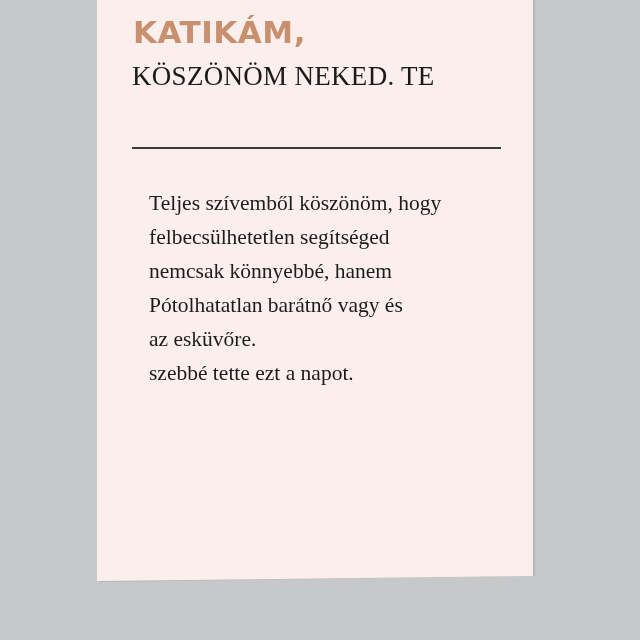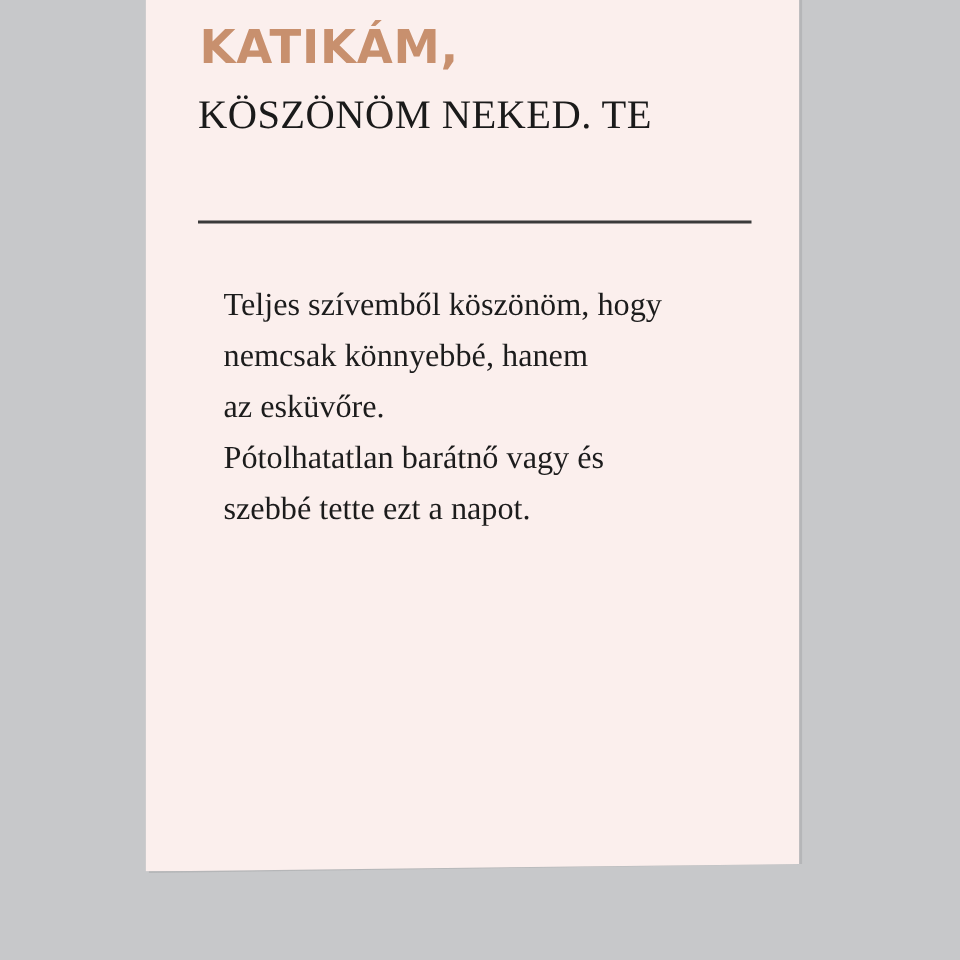--- a/index.html
+++ b/index.html
@@ -97,18 +97,19 @@
   <h1 class="greeting">KATIKÁM,</h1>
 
   <h2 class="headline">
     <span>KÖSZÖNÖM NEKED. TE</span>
   </h2>
 
   <hr class="divider">
 
   <p class="body-text">
     <span>Teljes szívemből köszönöm, hogy</span>
+    <span>felbecsülhetetlen segítséged</span>
     <span>nemcsak könnyebbé, hanem</span>
+    <span>Pótolhatatlan barátnő vagy és</span>
     <span>az esküvőre.</span>
-    <span>Pótolhatatlan barátnő vagy és</span>
     <span>szebbé tette ezt a napot.</span>
   </p>
 </div>
 
 </body></html>

